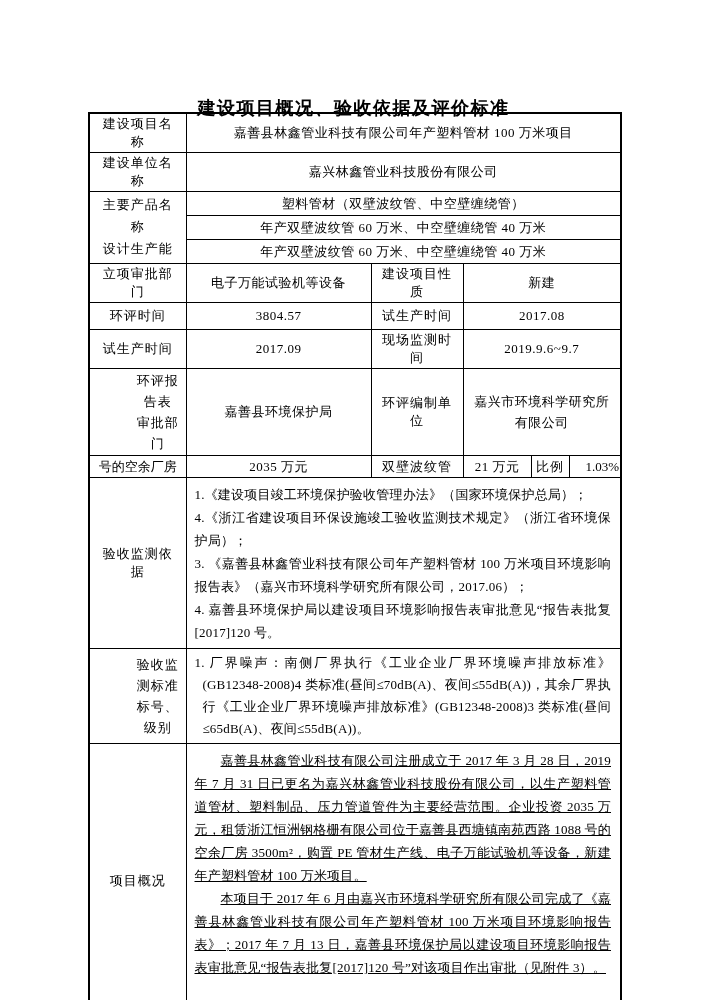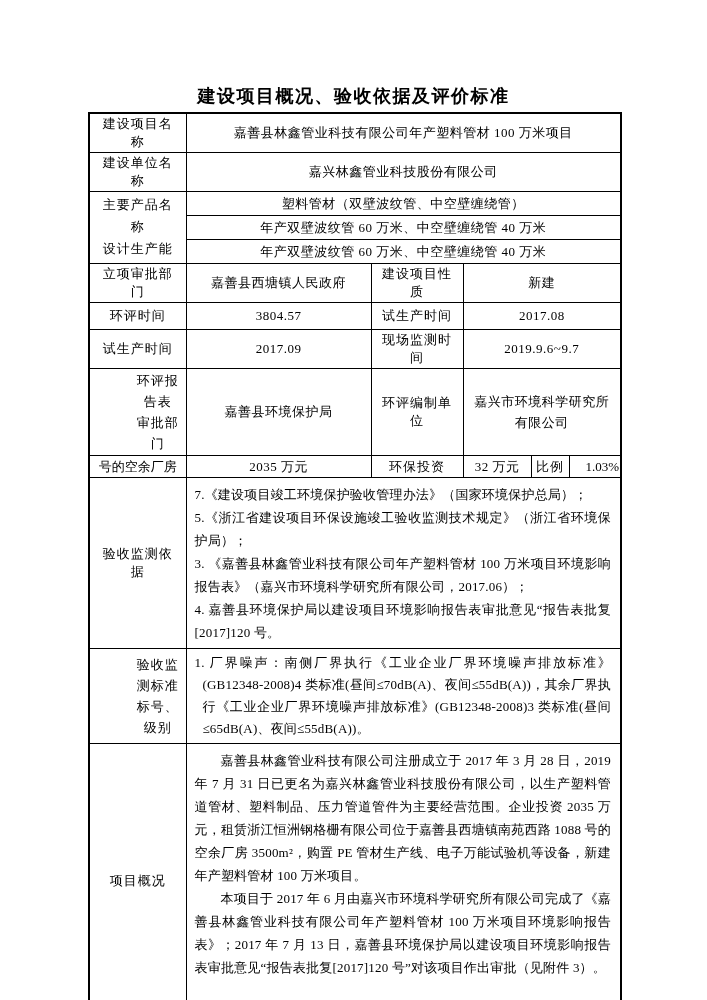--- a/index.html
+++ b/index.html
@@ -1,37 +1,37 @@
 <!DOCTYPE html>
 <html><head>
 <meta charset="utf-8">
 <style>
   html,body{margin:0;padding:0;background:#ffffff;}
   .page{position:relative;width:707px;height:1000px;background:#fff;
         font-family:"Liberation Serif","DejaVu Serif",serif;color:#000;}
-  .doc-title{position:absolute;top:84px;left:0;width:707px;text-align:center;
+  .doc-title{position:absolute;top:96px;left:0;width:707px;text-align:center;
              font-size:18px;font-weight:bold;letter-spacing:1.5px;margin:0;}
   table.doc{position:absolute;left:88px;top:112px;width:532px;
             border-collapse:collapse;table-layout:fixed;border:2px solid #000;}
   td{border:1px solid #000;font-size:13px;text-align:center;vertical-align:middle;
      padding:1px 6px;overflow:hidden;letter-spacing:0.5px;}
   td.lbl{letter-spacing:1px;}
   tr.r1{height:27px}tr.r2{height:25px}tr.r3{height:24px}tr.r4{height:24px}
   tr.r5{height:24px}tr.r6{height:25px}tr.r7{height:27px}tr.r8{height:27px}
   tr.r9{height:46px}tr.r10{height:22px}tr.r11{height:164px}tr.r12{height:88px}
   tr.r13{height:275px}
   .stack3{display:flex;flex-direction:column;justify-content:space-between;height:68px;}
   .stack3 span{display:block;line-height:22px;}
   .two-line span{display:block;line-height:21px;margin-left:40px;}
   td.textcell{vertical-align:top;text-align:justify;padding:5px 9px 4px 8px;
               line-height:23px;letter-spacing:0.2px;}
   td.textcell p{margin:0;}
   p.hang{padding-left:8px;text-indent:-8px;line-height:22px;}
   td.std{line-height:22px;padding-top:3px;padding-bottom:3px;}
-  p.para{text-indent:2em;}
+  p.para{text-indent:2em;text-decoration:underline;}
   .wrap2{line-height:21px;}
 </style>
 </head>
 <body>
 
 <div class="page">
 
   <h1 class="doc-title">建设项目概况、验收依据及评价标准</h1>
 
   <table class="doc">
@@ -63,21 +63,21 @@
         <td colspan="5">塑料管材（双壁波纹管、中空壁缠绕管）</td>
       </tr>
       <tr class="r4">
         <td colspan="5">年产双壁波纹管 60 万米、中空壁缠绕管 40 万米</td>
       </tr>
       <tr class="r5">
         <td colspan="5">年产双壁波纹管 60 万米、中空壁缠绕管 40 万米</td>
       </tr>
       <tr class="r6">
         <td class="lbl">立项审批部门</td>
-        <td>嘉善县西塘镇人民政府</td>
+        <td>电子万能试验机等设备</td>
         <td class="lbl">建设项目性质</td>
         <td colspan="3">新建</td>
       </tr>
       <tr class="r7">
         <td class="lbl">环评时间</td>
         <td>3804.57</td>
         <td class="lbl">试生产时间</td>
         <td colspan="3">2017.08</td>
       </tr>
       <tr class="r8">
@@ -91,30 +91,30 @@
           <span>环评报告表</span>
           <span>审批部门</span>
         </td>
         <td>嘉善县环境保护局</td>
         <td class="lbl">环评编制单位</td>
         <td colspan="3" class="wrap2">嘉兴市环境科学研究所有限公司</td>
       </tr>
       <tr class="r10">
         <td class="lbl" style="letter-spacing:0">号的空余厂房</td>
         <td>2035 万元</td>
-        <td class="lbl">环保投资</td>
-        <td>32 万元</td>
+        <td class="lbl">双壁波纹管</td>
+        <td>21 万元</td>
         <td class="lbl" style="padding:1px 2px">比例</td>
         <td style="padding:1px 16px;letter-spacing:0">1.03%</td>
       </tr>
       <tr class="r11">
         <td class="lbl">验收监测依据</td>
         <td colspan="5" class="textcell">
-          <p>7.《建设项目竣工环境保护验收管理办法》（国家环境保护总局）；</p>
-          <p>5.《浙江省建设项目环保设施竣工验收监测技术规定》（浙江省环境保护局）；</p>
+          <p>1.《建设项目竣工环境保护验收管理办法》（国家环境保护总局）；</p>
+          <p>4.《浙江省建设项目环保设施竣工验收监测技术规定》（浙江省环境保护局）；</p>
           <p>3. 《嘉善县林鑫管业科技有限公司年产塑料管材 100 万米项目环境影响报告表》（嘉兴市环境科学研究所有限公司，2017.06）；</p>
           <p>4. 嘉善县环境保护局以建设项目环境影响报告表审批意见“报告表批复[2017]120 号。</p>
         </td>
       </tr>
       <tr class="r12">
         <td class="lbl two-line">
           <span>验收监测标准</span>
           <span>标号、级别</span>
         </td>
         <td colspan="5" class="textcell std">

